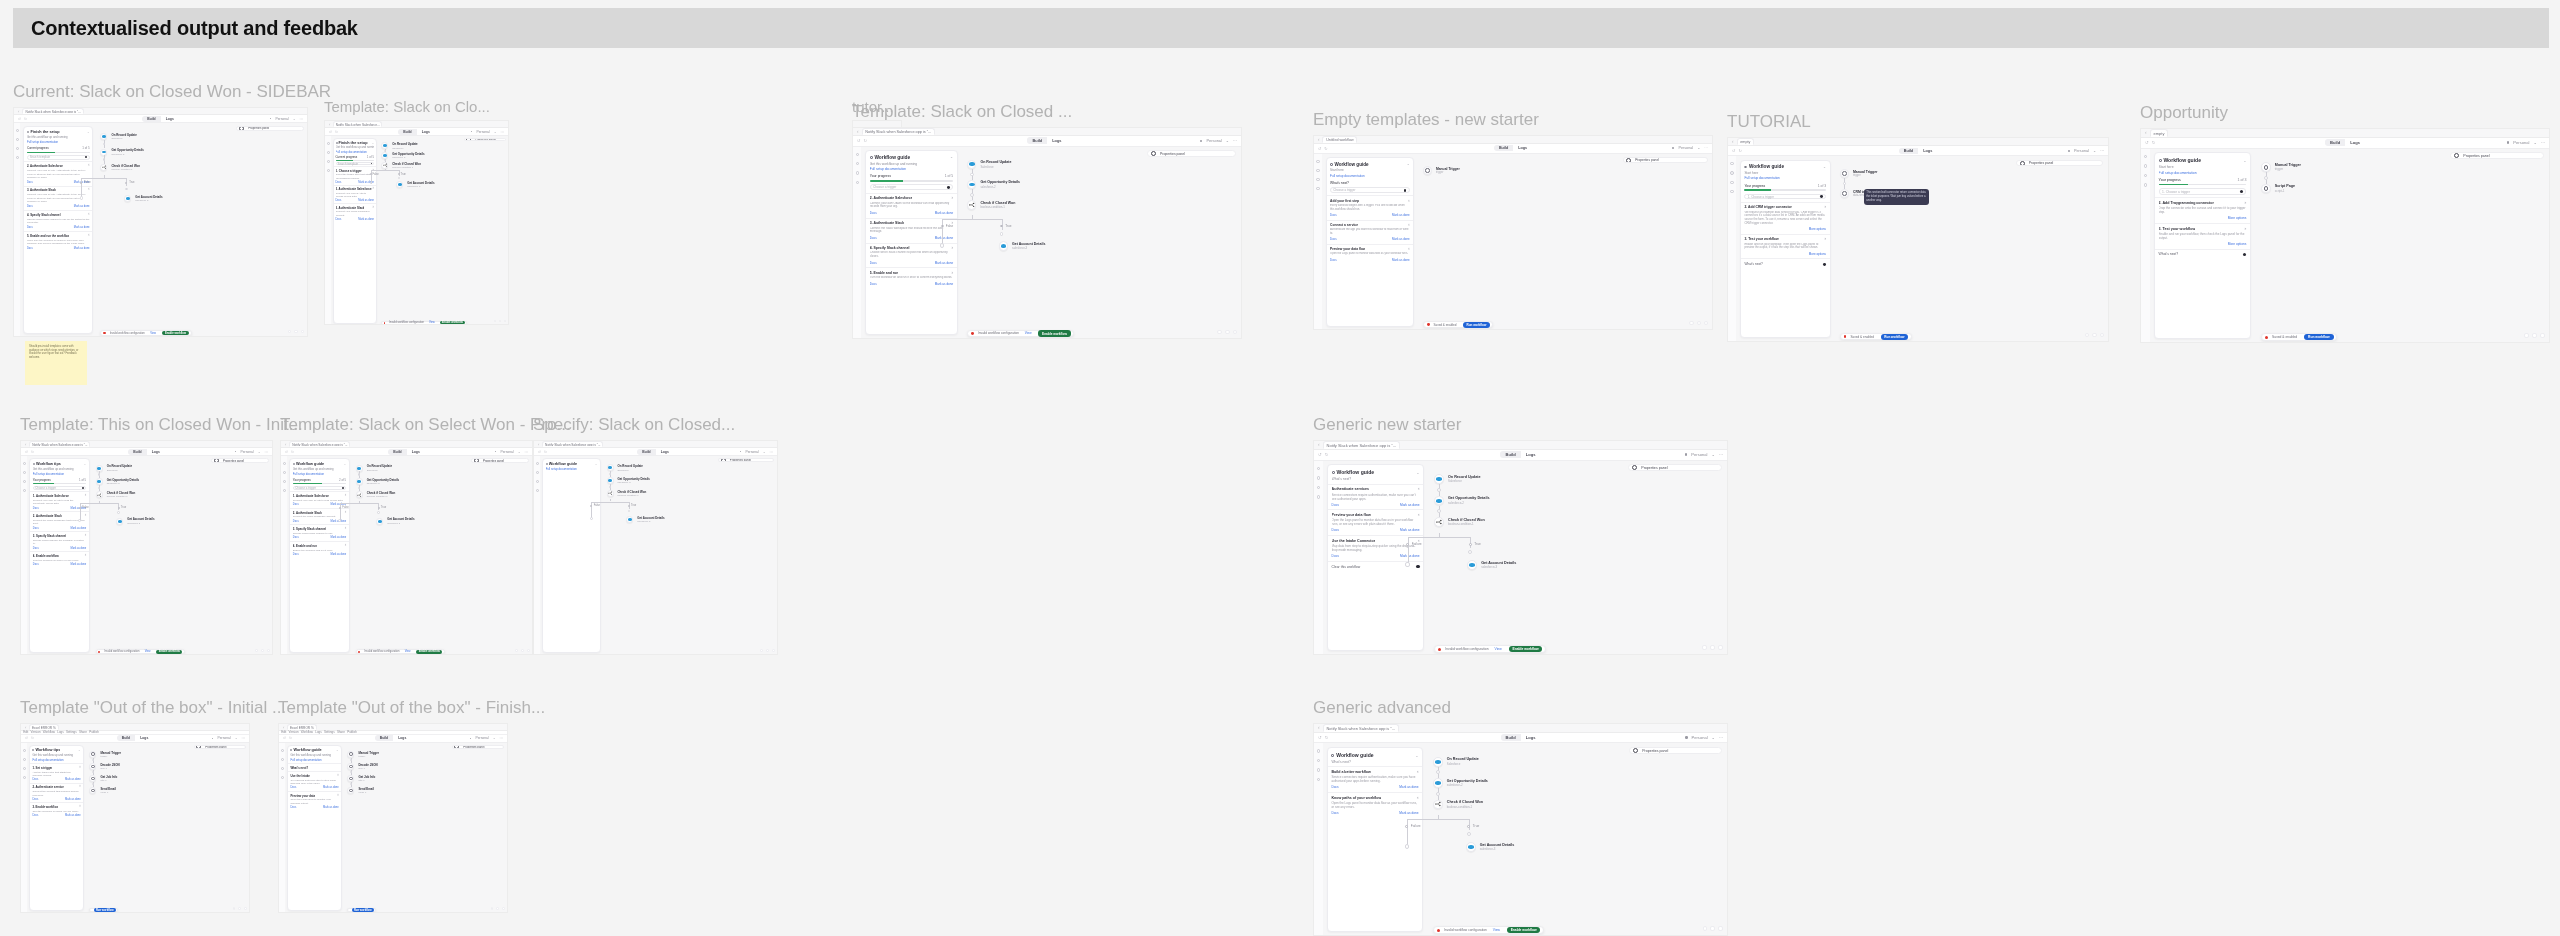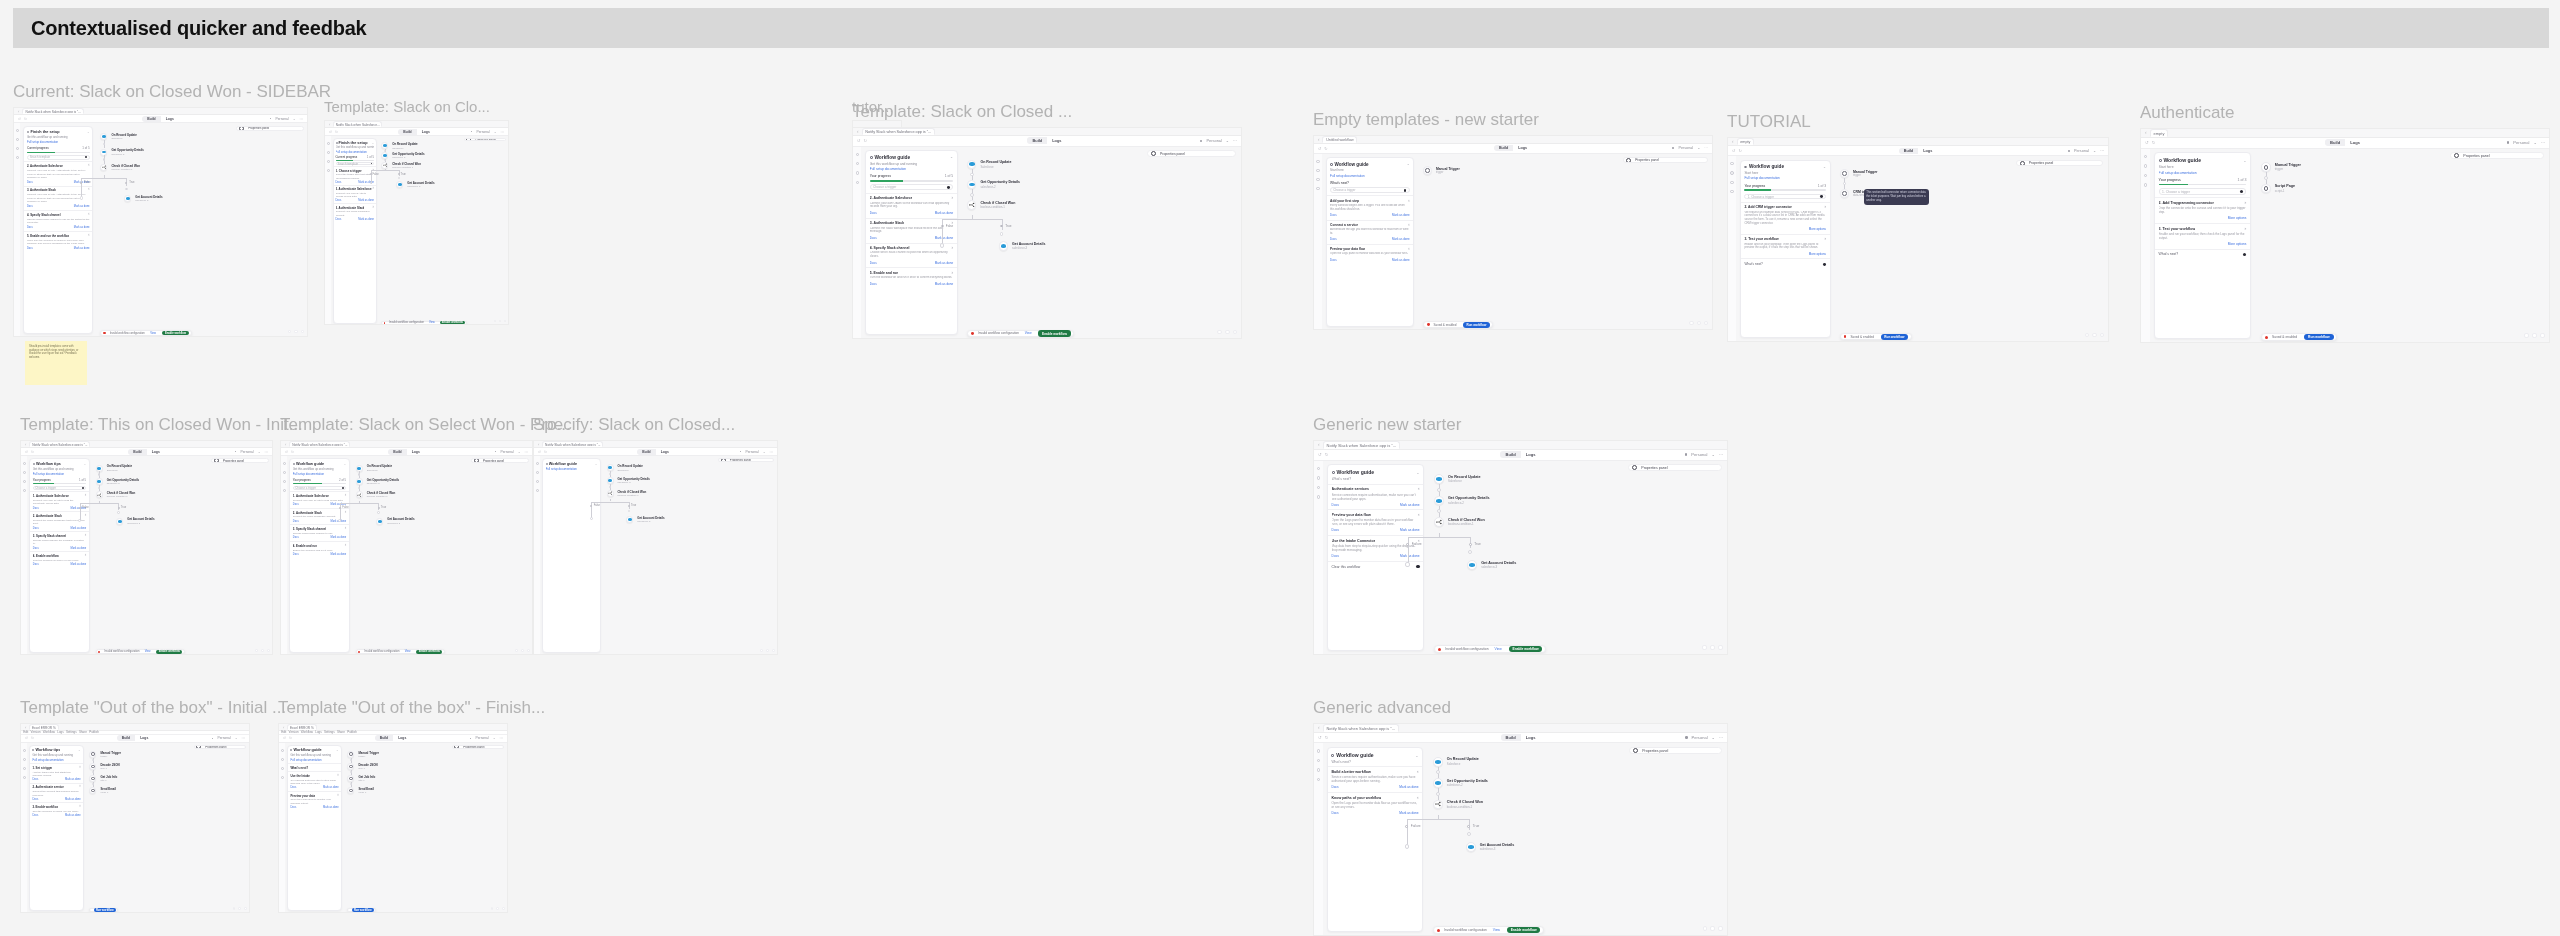--- a/index.html
+++ b/index.html
@@ -172,21 +172,21 @@
     position: absolute; background: #fdf6c6; color: #7a7455;
     line-height: 1.35; overflow: hidden;
   }
 </style>
 </head>
 <body>
 
 <div id="canvas">
 
   <div class="header-bar">
-    <div class="header-title">Contextualised quicker and feedbak</div>
+    <div class="header-title">Contextualised output and feedbak</div>
   </div>
 
   <div id="frames">
       <div class="frame" style="left:13px;top:107px;width:295px;height:230px;">
         <div class="frame-label" style="font-size:17px;">Current: Slack on Closed Won - SIDEBAR</div>
         <div class="shot">
           <div class="tabstrip" style="height:7px;">
             <span class="tab-back" style="font-size:4px;">‹</span>
             <div class="tab-chip" style="height:6px;line-height:6px;padding:0 2.1071428571428568px;font-size:3.2px;max-width:123.89999999999999px;">Notify Slack when Salesforce opp is "...</div>
           </div>
@@ -919,21 +919,21 @@
             <div class="btn-blue" style="margin-left:2.7285714285714286px;height:5.911904761904762px;padding:0 3.638095238095238px;font-size:3.0923809523809522px;">Run workflow</div>
           </div>
           <div class="zoomctl" style="right:3.638095238095238px;bottom:3.638095238095238px;">
             <i style="width:4.5476190476190474px;height:4.5476190476190474px;"></i>
             <i style="width:4.5476190476190474px;height:4.5476190476190474px;"></i>
             <i style="width:4.5476190476190474px;height:4.5476190476190474px;"></i>
           </div>
         </div>
       </div>
       <div class="frame" style="left:2140px;top:128px;width:410px;height:215px;">
-        <div class="frame-label" style="font-size:17px;">Authenticate</div>
+        <div class="frame-label" style="font-size:17px;">Opportunity</div>
         <div class="shot">
           <div class="tabstrip" style="height:8.785714285714285px;">
             <span class="tab-back" style="font-size:4.8809523809523805px;">‹</span>
             <div class="tab-chip" style="height:7.785714285714285px;line-height:7.785714285714285px;padding:0 2.9285714285714284px;font-size:4.0023809523809515px;max-width:172.2px;">empty</div>
           </div>
           <div class="toolbar" style="top:8.785714285714285px;height:10.738095238095237px;">
             <div class="tb-left" style="font-size:4.392857142857142px;">
               <span>↺</span>
               <span>↻</span>
             </div>

